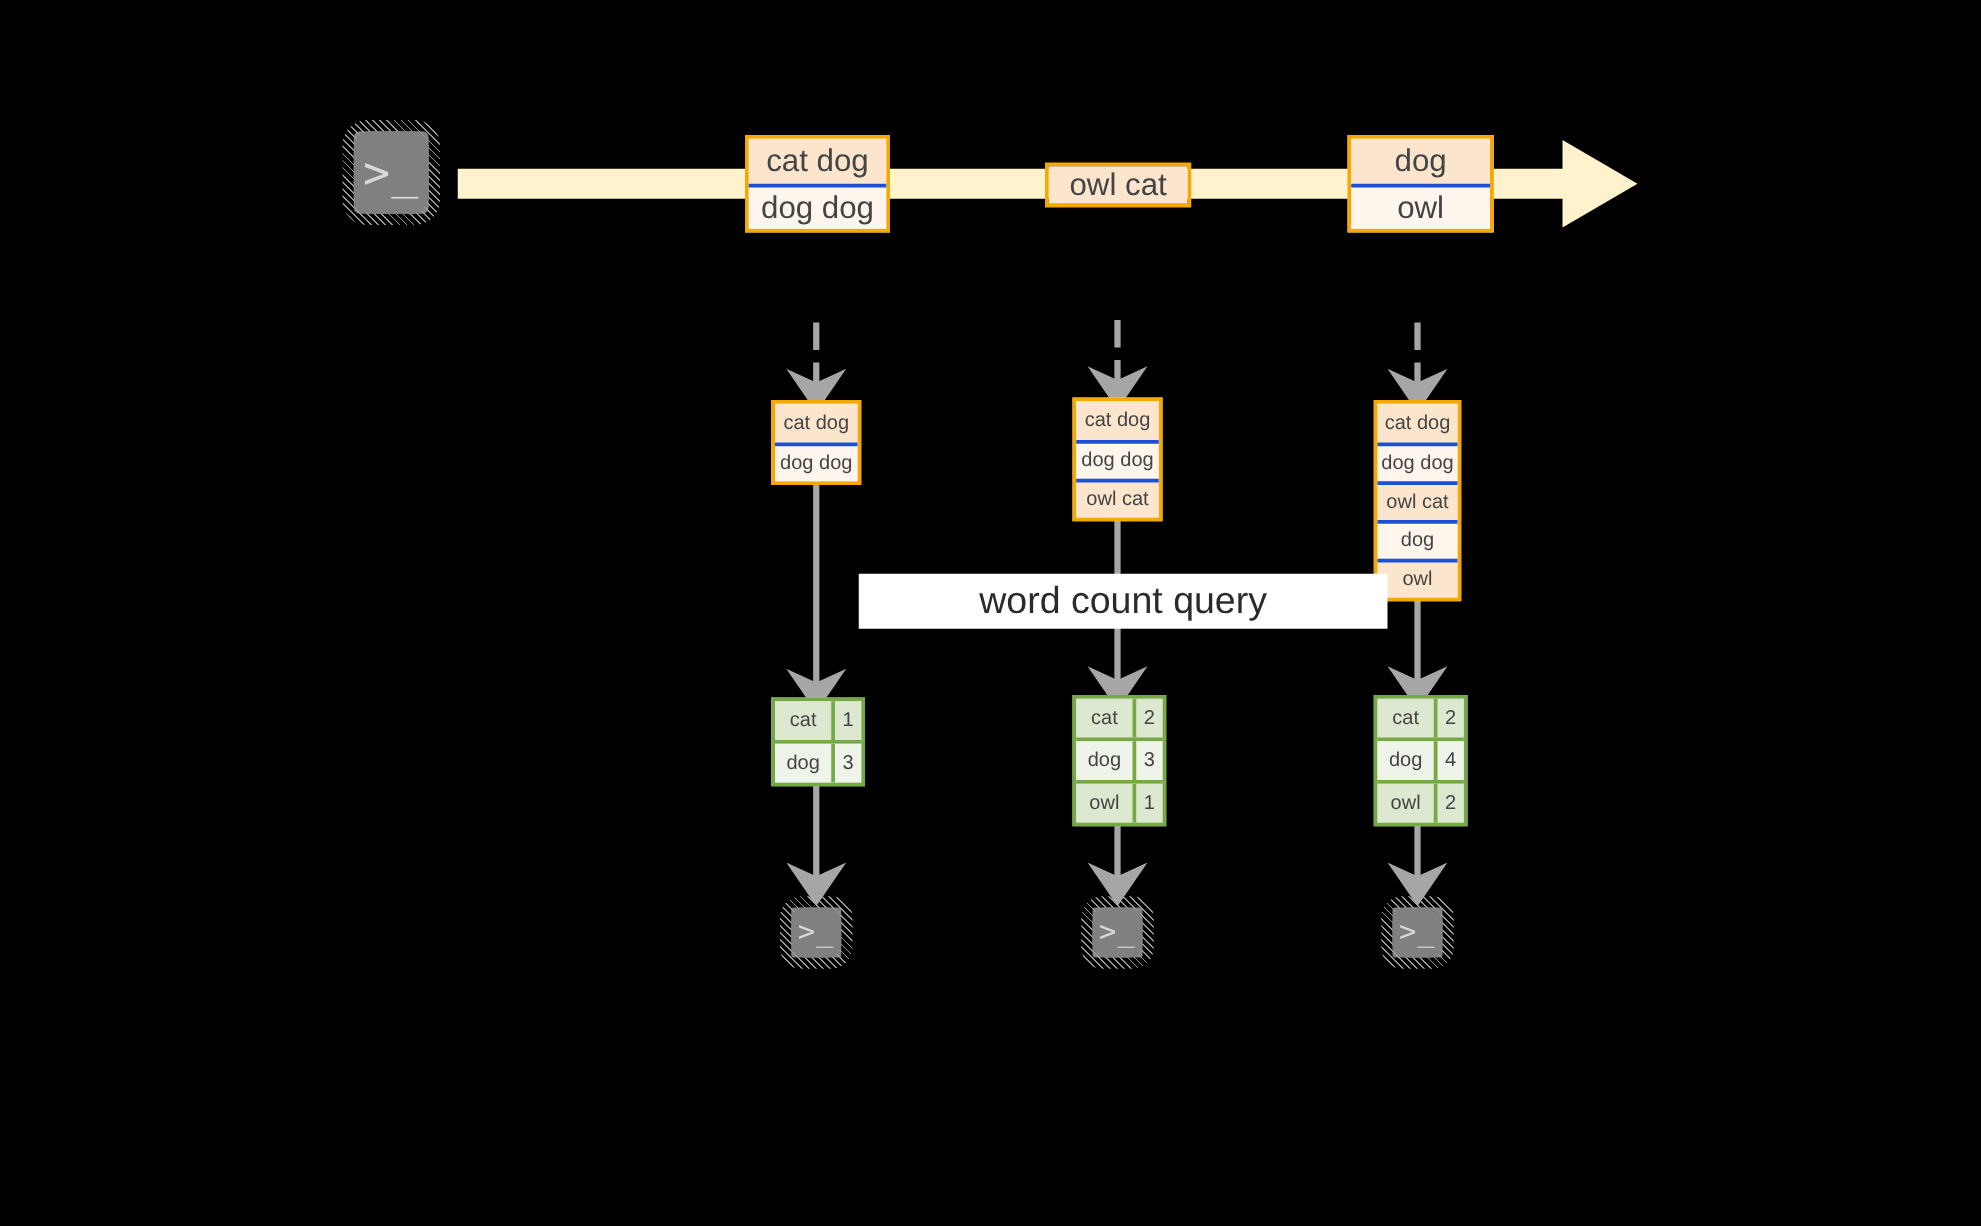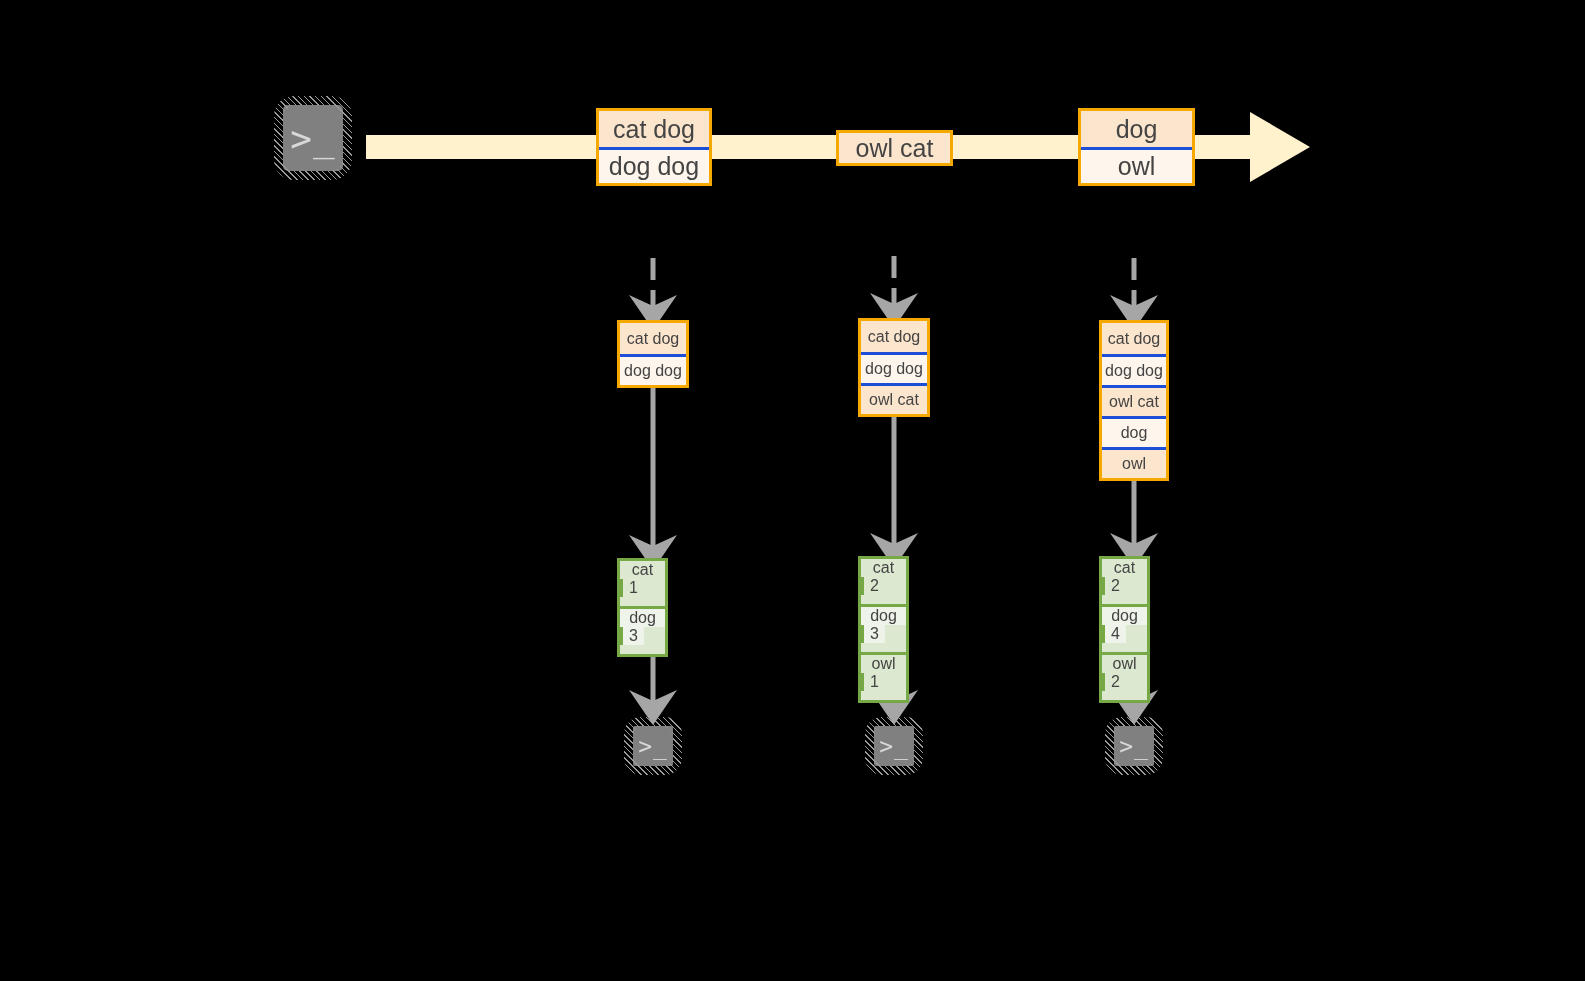--- a/index.html
+++ b/index.html
@@ -131,22 +131,21 @@
     position: absolute;
     z-index: 3;
     box-sizing: border-box;
     border: 3px solid #76A845;
     display: flex;
     flex-direction: column;
     background: #DCE8D0;
   }
   .res-row {
     display: flex;
-    height: 45px;
-    flex-direction: column;
+    height: 31px;
   }
   .res-row + .res-row { border-top: 3px solid #76A845; }
   .res-word, .res-count {
     box-sizing: border-box;
     display: flex;
     align-items: center;
     justify-content: center;
     font-size: 16px;
     color: #444444;
     background: #DCE8D0;
@@ -250,20 +249,23 @@
   </div>
 
   <div class="evt-group evt-stack evt-stack-3">
     <div class="evt-cell">cat dog</div>
     <div class="evt-cell alt">dog dog</div>
     <div class="evt-cell">owl cat</div>
     <div class="evt-cell alt">dog</div>
     <div class="evt-cell">owl</div>
   </div>
 
+  <div class="query-banner">
+    <span>word count query</span>
+  </div>
 
   <div class="res-table res-table-1">
     <div class="res-row">
       <div class="res-word">cat</div>
       <div class="res-count">1</div>
     </div>
     <div class="res-row alt">
       <div class="res-word">dog</div>
       <div class="res-count">3</div>
     </div>

